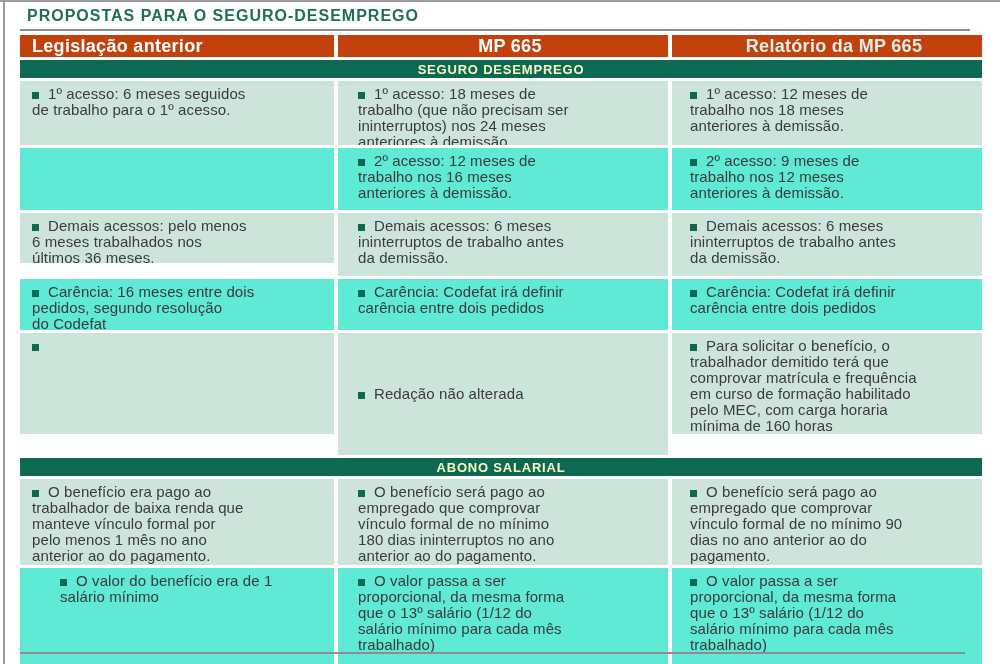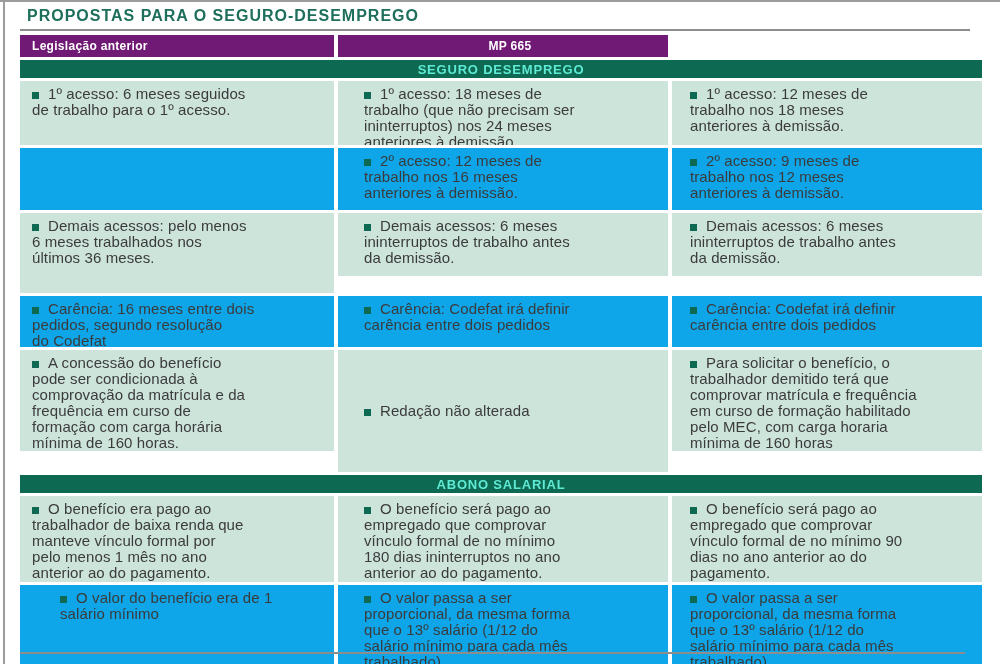--- a/index.html
+++ b/index.html
@@ -6,33 +6,33 @@
   .page{position:relative;width:1000px;height:664px;background:#ffffff;
         font-family:"Liberation Sans",sans-serif;overflow:hidden;text-decoration:underline;}
   .top-edge{position:absolute;top:0;left:0;width:1000px;height:2px;background:#9c9c9c;}
   .left-edge{position:absolute;top:0;left:3px;width:2px;height:664px;background:#9c9c9c;}
   .content{position:absolute;left:20px;top:0;width:962px;}
   .title{margin:0;padding:6px 0 0 7px;font-size:16px;font-weight:bold;
          color:#1d6e5b;letter-spacing:1px;line-height:19px;}
   .title-rule{margin-top:4px;height:2px;width:950px;background:#8d8d8d;}
   .grid{margin-top:4px;display:grid;grid-template-columns:314px 330px 310px;
         column-gap:4px;row-gap:3px;background:#ffffff;}
-  .hcell{height:22px;background:#701a75;color:#ffffff;font-weight:bold;font-size:12px;
+  .hcell{height:22px;background:#c2410c;color:#ffffff;font-weight:bold;font-size:18px;
          display:flex;align-items:center;letter-spacing:0.3px;}
   .hcell.c0{padding-left:12px;}
   .hcell.c1,.hcell.c2{justify-content:center;padding-left:14px;}
   .hcell.c2{color:#d9efe6;}
-  .section-bar{grid-column:1 / -1;height:18px;background:#0d6951;color:#5eead4;
+  .section-bar{grid-column:1 / -1;height:18px;background:#0d6951;color:#fef9c3;
          font-weight:bold;font-size:13px;display:flex;align-items:center;
          justify-content:center;letter-spacing:0.8px;}
   .cell{box-sizing:border-box;padding:5px 8px 0 12px;overflow:hidden;}
-  .cell.c1{padding-left:26px;}
+  .cell.c1{padding-left:20px;}
   .cell.c2{padding-left:18px;}
   .shadeA{background:#cde4db;}
-  .shadeB{background:#0ea5e9;}
+  .shadeB{background:#5eead4;}
   .cell.vcenter{display:flex;align-items:center;padding-top:0;}
   .item{font-size:15px;line-height:16px;color:#3b3b3b;letter-spacing:0.1px;}
   .bullet{display:inline-block;width:7px;height:7px;background:#0d6951;
           margin-right:9px;vertical-align:baseline;}
   .txt{white-space:pre-line;text-align:right;}
   .bottom-rule{position:absolute;left:20px;top:652px;width:945px;height:2px;background:#8d8d8d;}
 </style>
 </head>
 <body>
 
@@ -40,20 +40,21 @@
   <div class="top-edge"></div>
   <div class="left-edge"></div>
 
   <div class="content">
     <div class="title">PROPOSTAS PARA O SEGURO-DESEMPREGO</div>
     <div class="title-rule"></div>
 
     <div class="grid" id="grid">
       <div class="hcell c0">Legislação anterior</div>
       <div class="hcell c1">MP 665</div>
+      <div class="hcell c2">Relatório da MP 665</div>
 
     <div class="section-bar">SEGURO DESEMPREGO</div>
         <div class="cell c0 shadeA" style="height: 64px;">
           <div class="item"><span class="bullet"></span><span class="txt">1º acesso: 6 meses seguidos
 de trabalho para o 1º acesso.</span></div>
         </div>
         <div class="cell c1 shadeA" style="height: 64px;">
           <div class="item"><span class="bullet"></span><span class="txt">1º acesso: 18 meses de
 trabalho (que não precisam ser
 ininterruptos) nos 24 meses
@@ -68,21 +69,21 @@
         <div class="cell c1 shadeB" style="height: 62px;">
           <div class="item"><span class="bullet"></span><span class="txt">2º acesso: 12 meses de
 trabalho nos 16 meses
 anteriores à demissão.</span></div>
         </div>
         <div class="cell c2 shadeB" style="height: 62px;">
           <div class="item"><span class="bullet"></span><span class="txt">2º acesso: 9 meses de
 trabalho nos 12 meses
 anteriores à demissão.</span></div>
         </div>
-        <div class="cell c0 shadeA" style="height: 80px;">
+        <div class="cell c0 shadeA" style="height: 50px;">
           <div class="item"><span class="bullet"></span><span class="txt">Demais acessos: pelo menos
 6 meses trabalhados nos
 últimos 36 meses.</span></div>
         </div>
         <div class="cell c1 shadeA" style="height: 63px;">
           <div class="item"><span class="bullet"></span><span class="txt">Demais acessos: 6 meses
 ininterruptos de trabalho antes
 da demissão.</span></div>
         </div>
         <div class="cell c2 shadeA" style="height: 63px;">
@@ -97,26 +98,21 @@
         </div>
         <div class="cell c1 shadeB" style="height: 51px;">
           <div class="item"><span class="bullet"></span><span class="txt">Carência: Codefat irá definir
 carência entre dois pedidos</span></div>
         </div>
         <div class="cell c2 shadeB" style="height: 51px;">
           <div class="item"><span class="bullet"></span><span class="txt">Carência: Codefat irá definir
 carência entre dois pedidos</span></div>
         </div>
         <div class="cell c0 shadeA" style="height: 101px;">
-          <div class="item"><span class="bullet"></span><span class="txt">A concessão do benefício
-pode ser condicionada à
-comprovação da matrícula e da
-frequência em curso de
-formação com carga horária
-mínima de 160 horas.</span></div>
+          <div class="item"><span class="bullet"></span></div>
         </div>
         <div class="cell c1 shadeA vcenter" style="height: 122px;">
           <div class="item"><span class="bullet"></span><span class="txt">Redação não alterada</span></div>
         </div>
         <div class="cell c2 shadeA" style="height: 101px;">
           <div class="item"><span class="bullet"></span><span class="txt">Para solicitar o benefício, o
 trabalhador demitido terá que
 comprovar matrícula e frequência
 em curso de formação habilitado
 pelo MEC, com carga horaria

